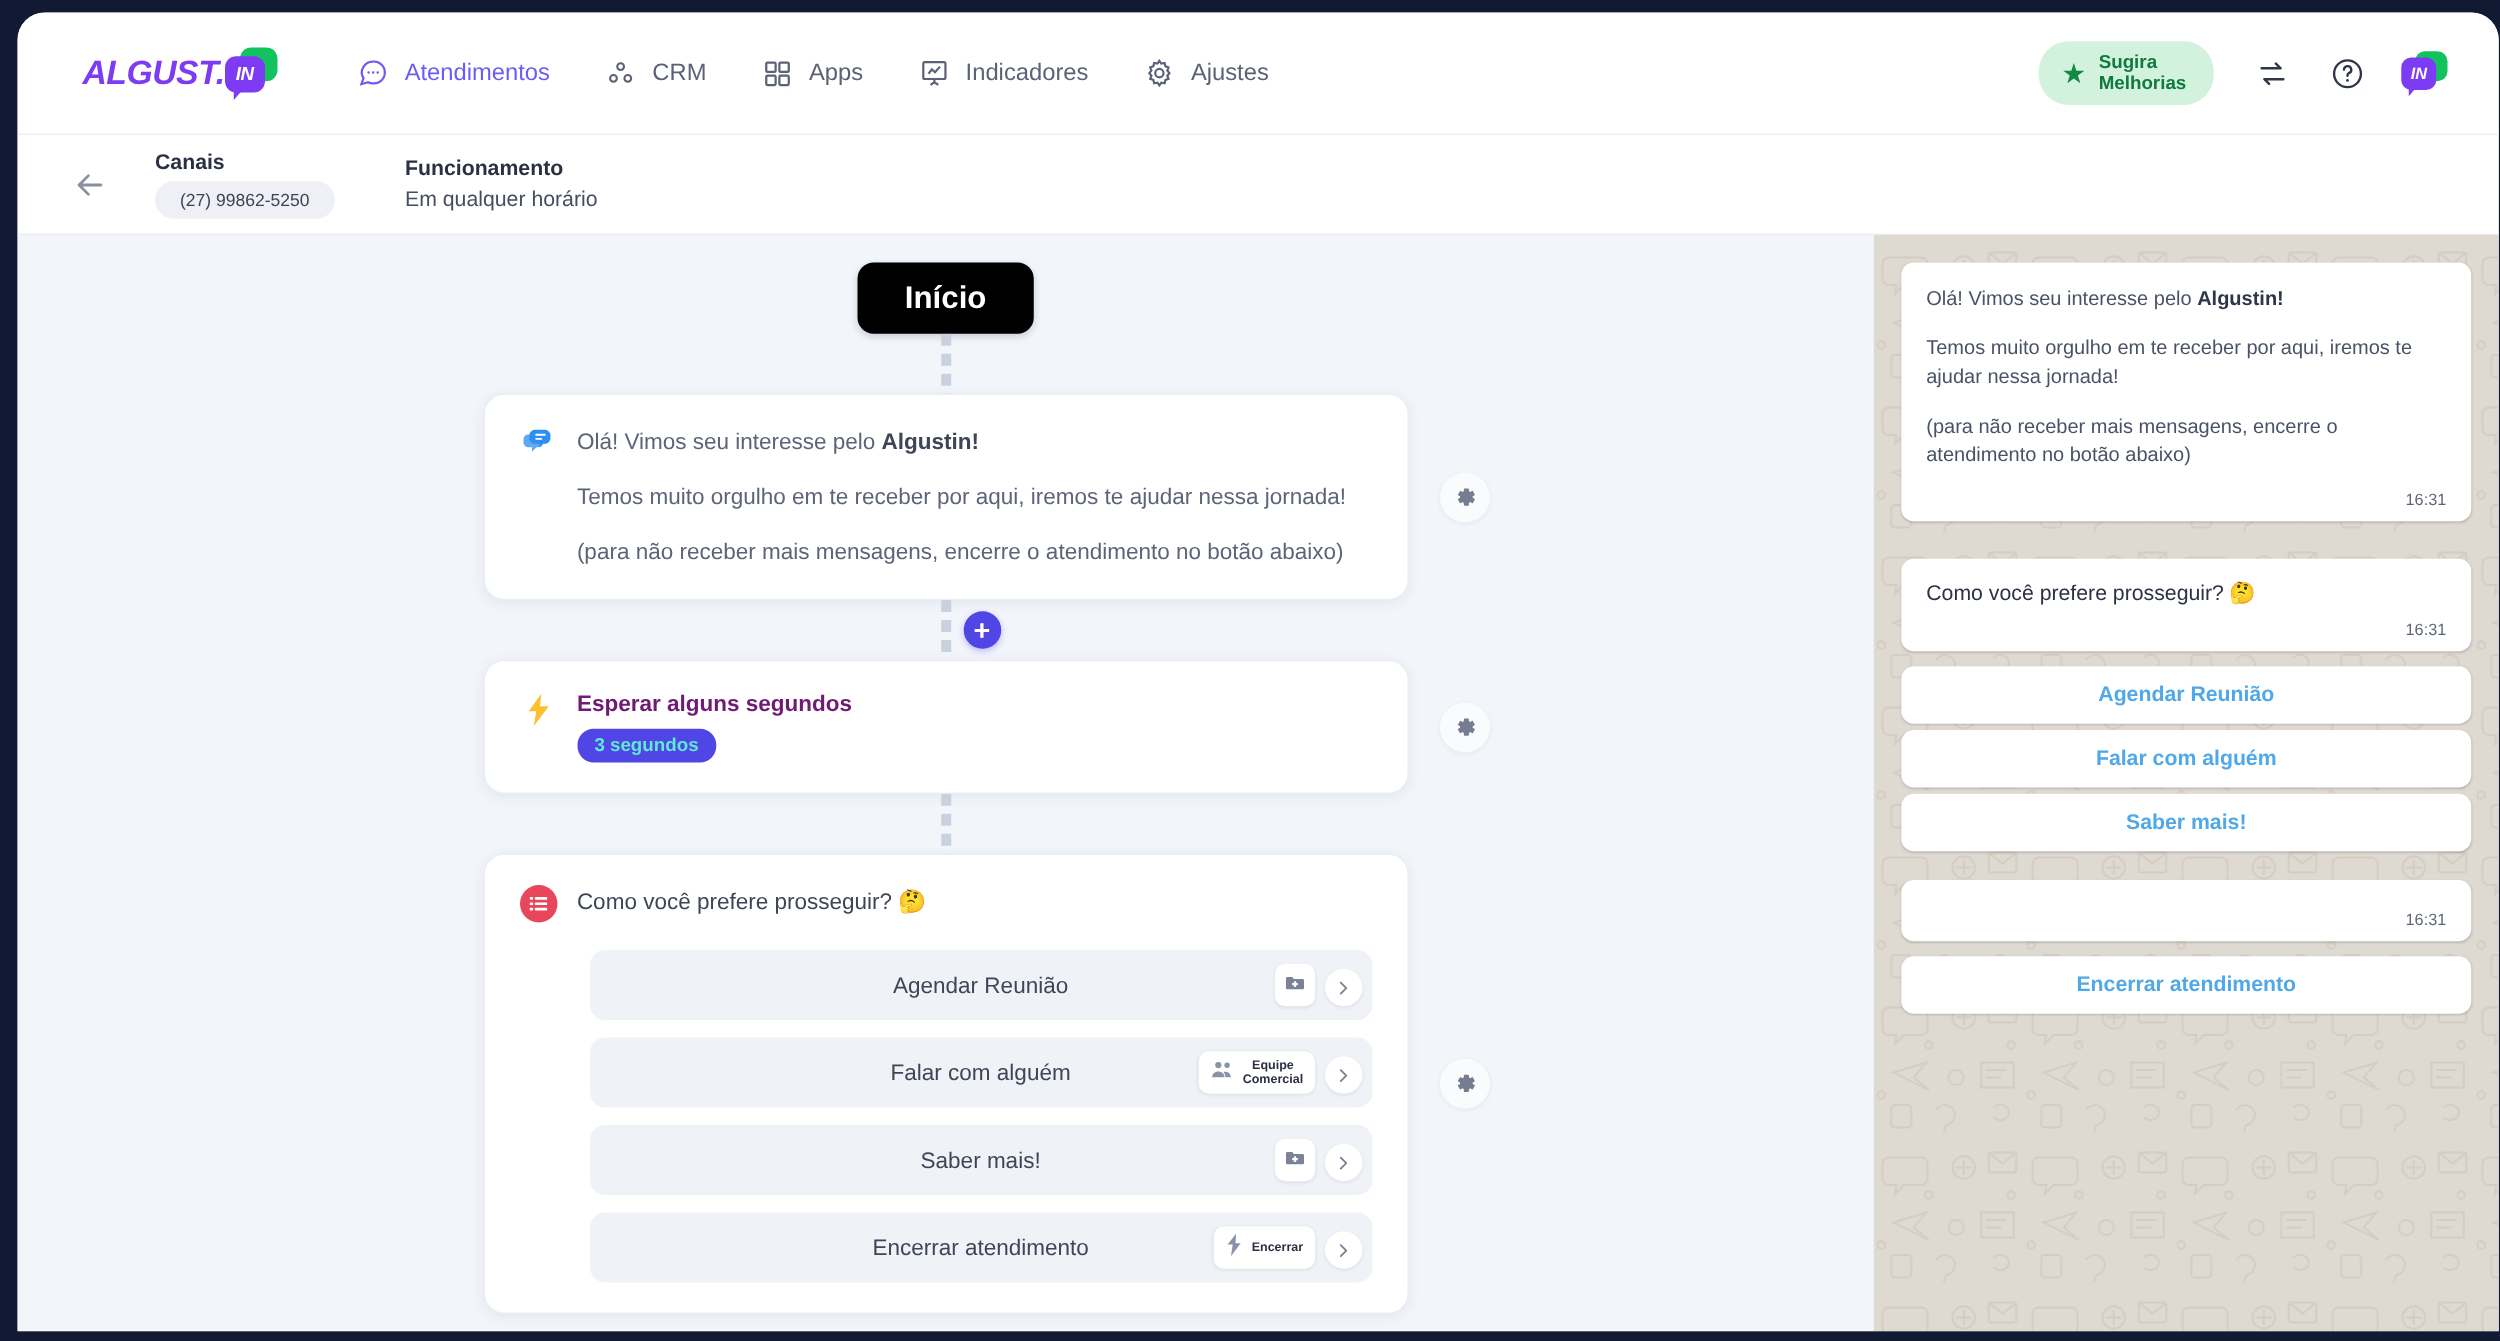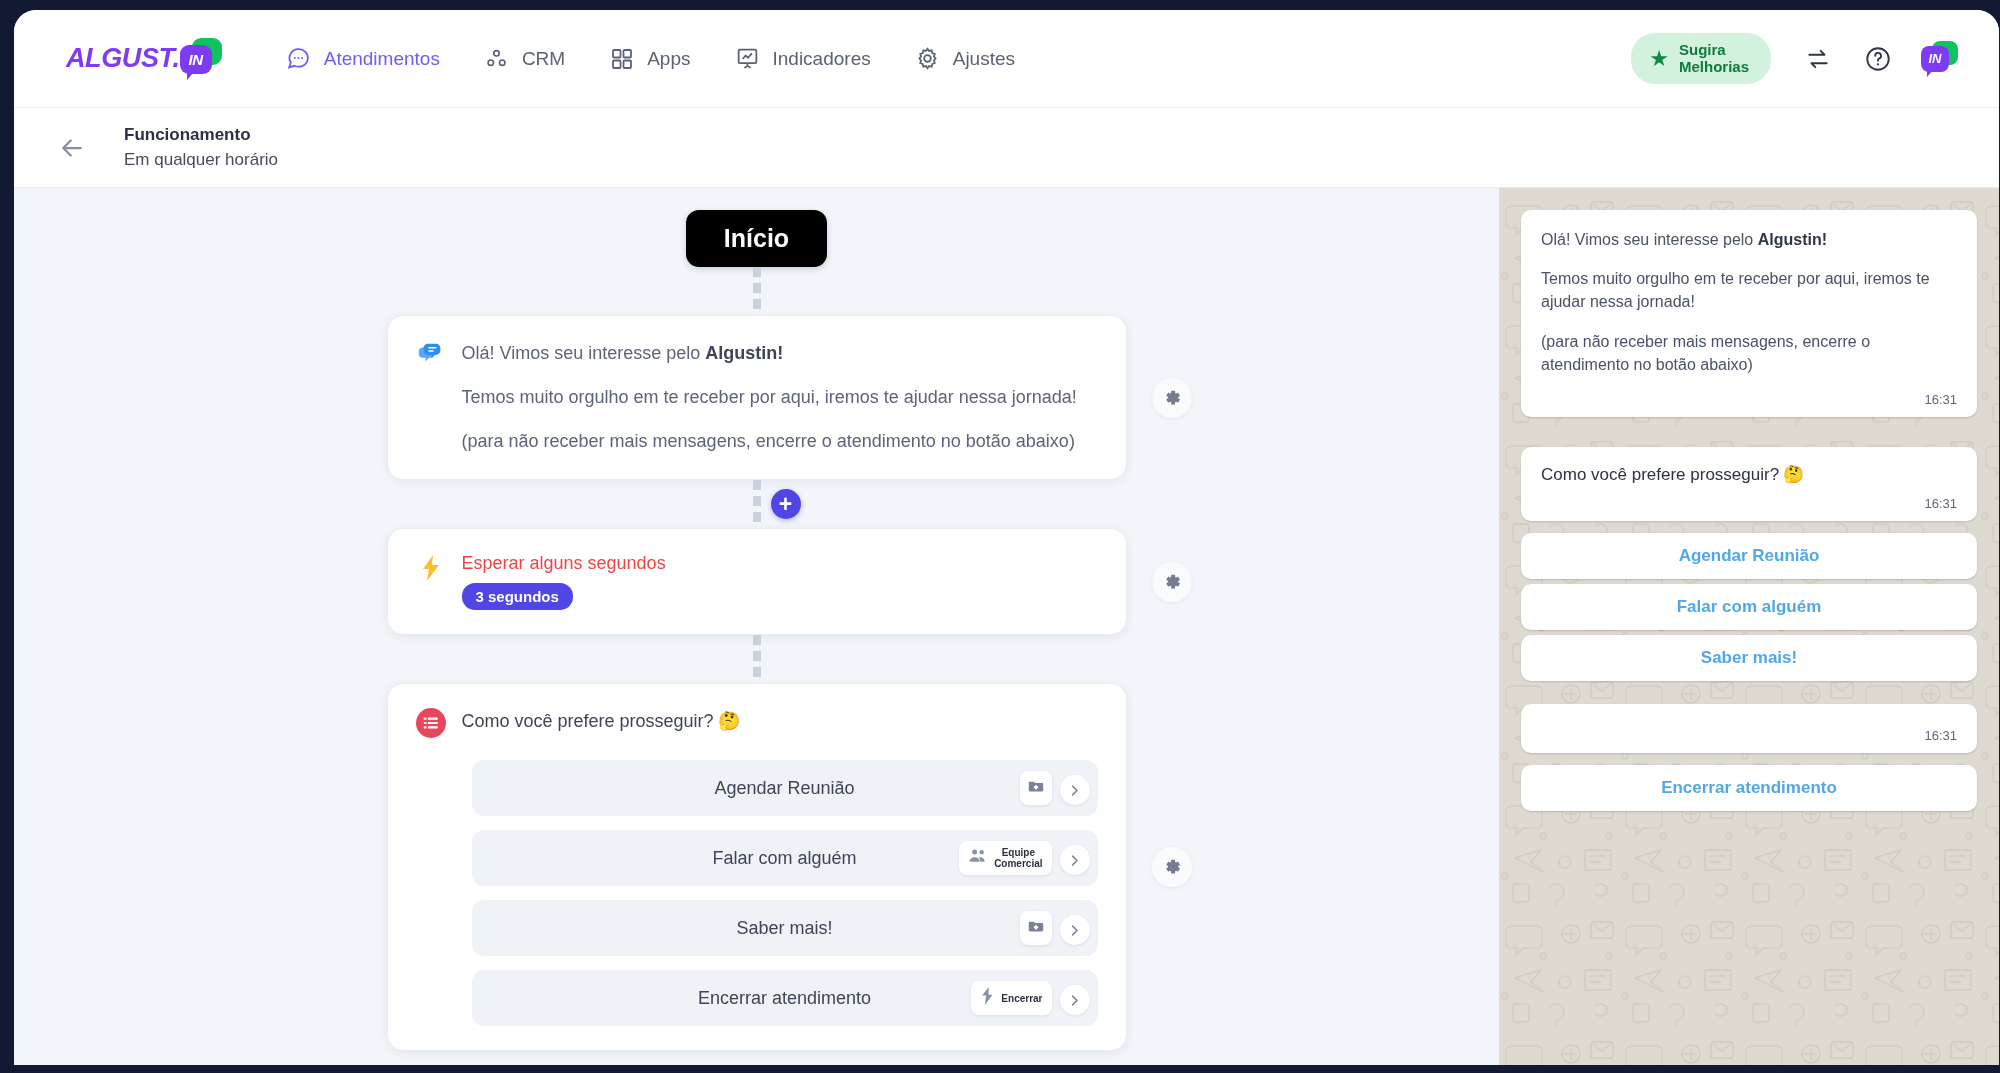--- a/index.html
+++ b/index.html
@@ -285,25 +285,25 @@
     left: calc(50% + 395px);
     width: 40px; height: 40px;
     border-radius: 50%;
     background: #fafbfd;
     display: flex; align-items: center; justify-content: center;
     color: #767d91;
     cursor: pointer;
     box-shadow: 0 1px 4px rgba(40,55,90,.07);
   }
 
-  .wait-title { font-size: 18px; color: #ef4444; font-weight: 400; margin-bottom: 9px; }
+  .wait-title { font-size: 18px; color: #701a75; font-weight: 700; margin-bottom: 9px; }
   .badge-seconds {
     display: inline-block;
     background: #4f46e5;
-    color: #ffffff;
+    color: #5eead4;
     border-radius: 13px;
     padding: 5px 14px;
     font-size: 15px;
     font-weight: 600;
   }
 
   .options-list { margin-top: 22px; display: flex; flex-direction: column; gap: 14px; padding-left: 56px; }
   .option-row {
     position: relative;
     background: #eff2f7;
@@ -509,20 +509,24 @@
     </div>
 
     <div id="subheader">
       <div id="back-btn">
         <svg width="30" height="30" viewBox="0 0 24 24" fill="none" stroke="#8a909f" stroke-width="1.8" stroke-linecap="round" stroke-linejoin="round">
           <path d="M19 12H5M11 6l-6 6 6 6"></path>
         </svg>
       </div>
 
 
+      <div class="meta-col c-canais">
+        <span class="meta-label">Canais</span>
+        <span class="chip">(27) 99862-5250</span>
+      </div>
 
 
       <div class="meta-col c-func">
         <span class="meta-label">Funcionamento</span>
         <span class="meta-value">Em qualquer horário</span>
       </div>
     </div>
 
     <div id="body">
 

